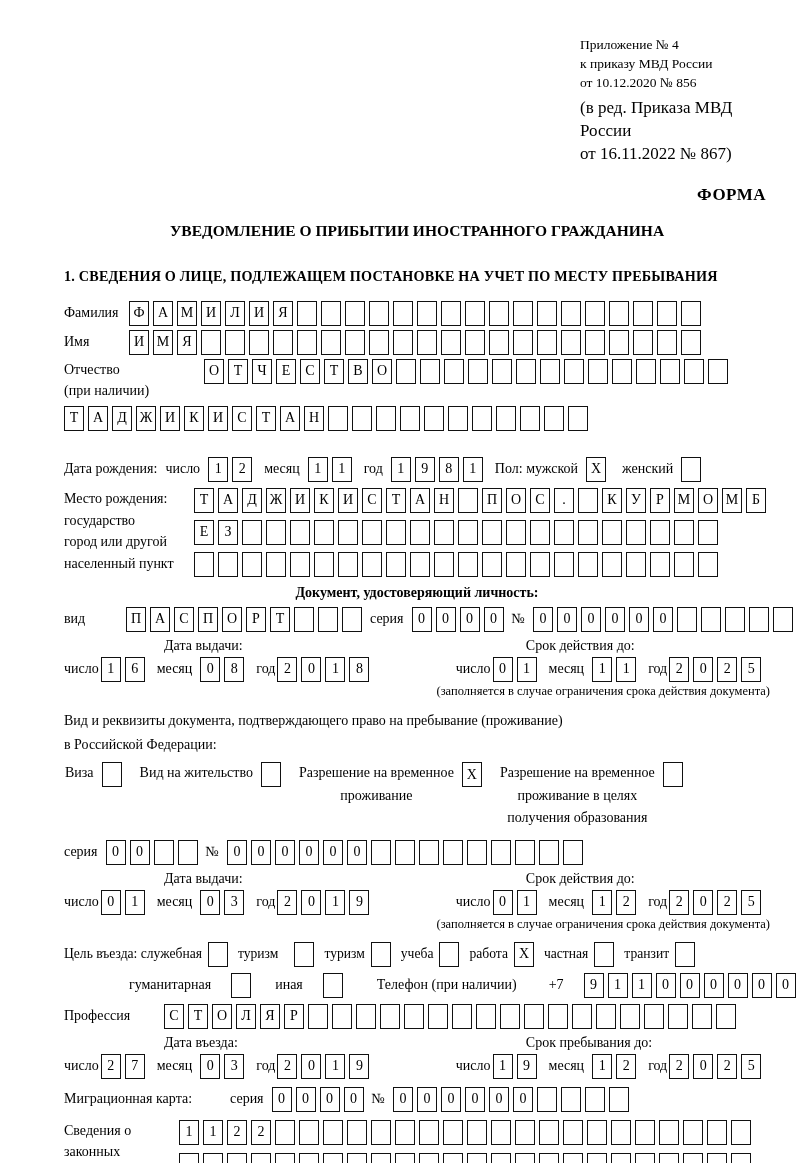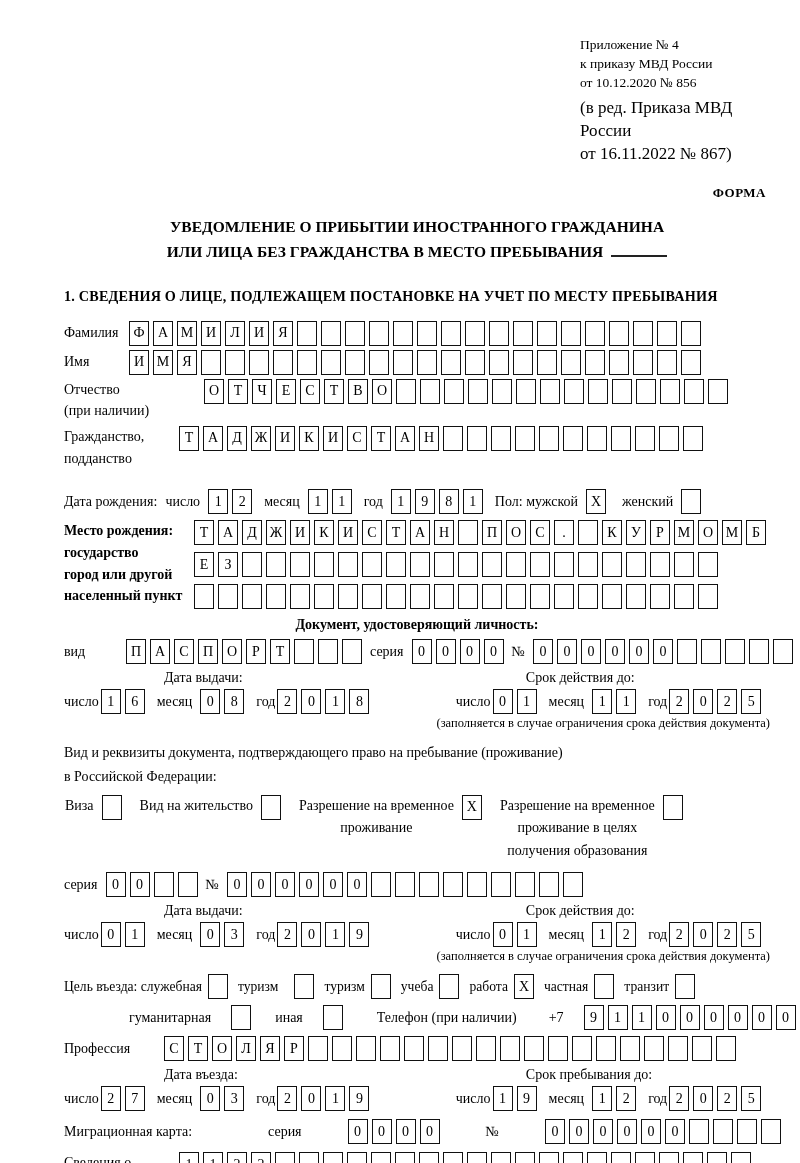--- a/index.html
+++ b/index.html
@@ -2,39 +2,39 @@
 <html><head>
 <meta charset="utf-8">
 <style>
   * { box-sizing: border-box; }
   html,body { margin:0; padding:0; background:#fff; }
   body { font-family:"Liberation Serif", serif; color:#000; }
   .page { width:800px; height:1163px; padding:36px 30px 10px 64px; position:relative; overflow:hidden; }
 
   .hdr-block { margin-left:auto; width:190px; font-size:13.5px; line-height:1.4; }
   .hdr-block .small { font-size:17px; margin-top:4px; line-height:1.35; }
-  .forma { text-align:right; font-weight:bold; font-size:13px; padding-right:4px; margin-top:20px; letter-spacing:.5px; }
+  .forma { text-align:right; font-weight:bold; font-size:17px; padding-right:4px; margin-top:20px; letter-spacing:.5px; }
 
   .title { text-align:center; font-weight:bold; font-size:15.5px; line-height:1.55; margin-top:14px; }
   .title-underline { display:inline-block; width:56px; border-bottom:2px solid #222; height:12px; margin-left:8px; }
 
   .section-heading { font-weight:bold; font-size:14.2px; margin-top:24px; margin-bottom:16px; letter-spacing:.2px; }
 
   .row { display:flex; align-items:center; margin-bottom:4px; font-size:14px; flex-wrap:nowrap; }
   .row-start { align-items:flex-start; }
   .boxes { display:flex; flex-wrap:nowrap; flex:0 0 auto; }
   .cbox { flex:0 0 auto; display:inline-flex; align-items:center; justify-content:center;
           width:20px; height:25px; border:1.8px solid #111; margin-right:4px;
           font-size:14px; line-height:1; background:#fff; }
   .lbl { flex:0 0 auto; white-space:nowrap; }
   .lblcol { flex:0 0 auto; font-size:14px; line-height:1.55; }
   .sp-r { margin-right:8px; }
   .sp-lr { margin:0 8px 0 4px; }
 
-  .w65 { width:65px; } .w115 { width:115px; } .w140 { width:140px; } .w130 { width:130px;font-weight:bold; }
+  .w65 { width:65px; } .w115 { width:115px; } .w140 { width:140px; } .w130 { width:130px; }
 
   .center-bold { text-align:center; font-weight:bold; font-size:14px; margin:8px 0 6px 0; }
 
   .dates-line { display:flex; margin-top:6px; margin-bottom:2px; }
   .dategrp { }
   .dg-left { width:47%; }
   .dg-right { width:53%; }
   .dg-head { font-size:14px; margin-bottom:3px; padding-left:100px; }
   .dg-head.rt { padding-left:130px; }
   .dg-row { display:flex; align-items:center; font-size:14px; }
@@ -61,21 +61,20 @@
     <div>от 10.12.2020 № 856</div>
     <div class="small">
       <div>(в ред. Приказа МВД России</div>
       <div>от 16.11.2022 № 867)</div>
     </div>
   </div>
   <div class="forma">ФОРМА</div>
 
   <div class="title">
     <div>УВЕДОМЛЕНИЕ О ПРИБЫТИИ ИНОСТРАННОГО ГРАЖДАНИНА</div>
-    <div><span>ИЛИ ЛИЦА БЕЗ ГРАЖДАНСТВА В МЕСТО ПРЕБЫВАНИЯ</span><span class="title-underline"></span></div>
   </div>
 
   <div class="section-heading">1. СВЕДЕНИЯ О ЛИЦЕ, ПОДЛЕЖАЩЕМ ПОСТАНОВКЕ НА УЧЕТ ПО МЕСТУ ПРЕБЫВАНИЯ</div>
 
   <div class="row">
     <span class="lbl w65">Фамилия</span>
     <span class="boxes">
         <span class="cbox">Ф</span>
         <span class="cbox">А</span>
         <span class="cbox">М</span>
@@ -158,24 +157,20 @@
         <span class="cbox"></span>
         <span class="cbox"></span>
         <span class="cbox"></span>
         <span class="cbox"></span>
         <span class="cbox"></span>
         <span class="cbox"></span>
       </span>
   </div>
 
   <div class="row row-start">
-    <span class="lblcol w115">
-      <div>Гражданство,</div>
-      <div>подданство</div>
-    </span>
     <span class="boxes">
         <span class="cbox">Т</span>
         <span class="cbox">А</span>
         <span class="cbox">Д</span>
         <span class="cbox">Ж</span>
         <span class="cbox">И</span>
         <span class="cbox">К</span>
         <span class="cbox">И</span>
         <span class="cbox">С</span>
         <span class="cbox">Т</span>
@@ -188,21 +183,21 @@
         <span class="cbox"></span>
         <span class="cbox"></span>
         <span class="cbox"></span>
         <span class="cbox"></span>
         <span class="cbox"></span>
         <span class="cbox"></span>
         <span class="cbox"></span>
       </span>
   </div>
 
-  <div class="row" style="margin-top:20px;">
+  <div class="row" style="margin-top:26px;">
     <span class="lbl sp-r">Дата рождения:</span>
     <span class="lbl sp-r">число</span>
     <span class="boxes sp-r">
         <span class="cbox">1</span>
         <span class="cbox">2</span>
       </span>
     <span class="lbl sp-r">месяц</span>
     <span class="boxes sp-r">
         <span class="cbox">1</span>
         <span class="cbox">1</span>
@@ -636,21 +631,21 @@
         <span class="boxes" style="margin-left:2px;">
             <span class="cbox">2</span>
             <span class="cbox">0</span>
             <span class="cbox">2</span>
             <span class="cbox">5</span>
           </span>
       </div>
     </div>
   </div>
 
-  <div class="row" style="margin-top:8px;gap:38px;">
+  <div class="row" style="margin-top:8px;">
     <span class="lbl">Миграционная карта:</span>
     <span class="lbl gap40 sp-r">серия</span>
     <span class="boxes">
         <span class="cbox">0</span>
         <span class="cbox">0</span>
         <span class="cbox">0</span>
         <span class="cbox">0</span>
       </span>
     <span class="lbl sp-lr">№</span>
     <span class="boxes">

